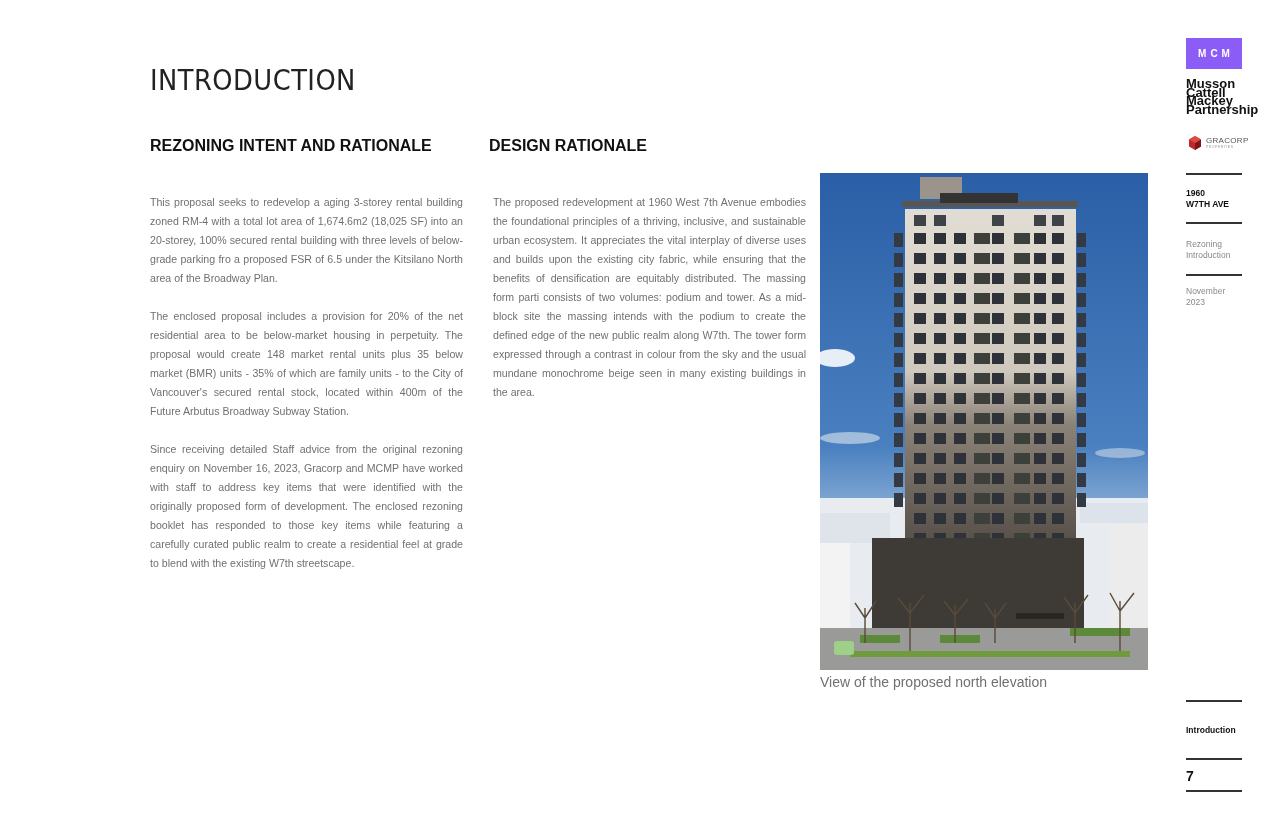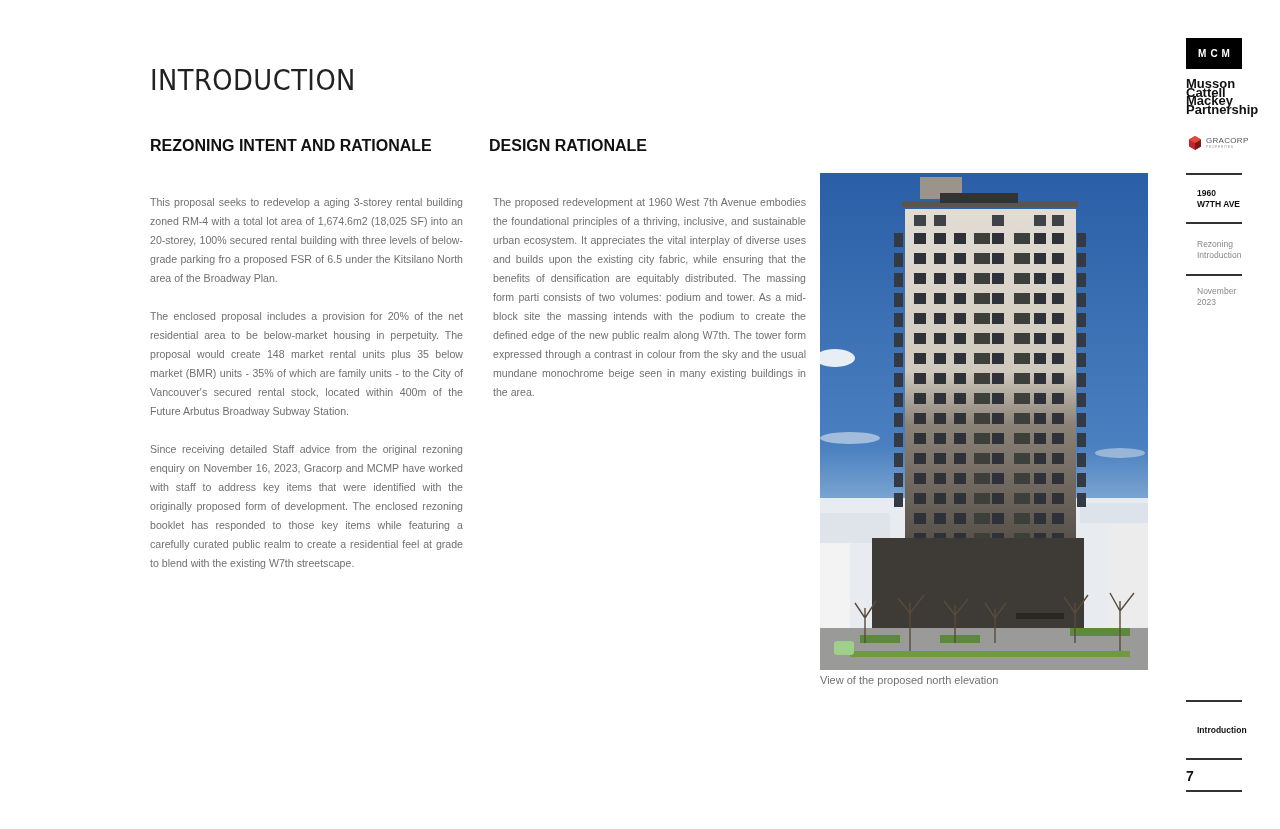--- a/index.html
+++ b/index.html
@@ -11,32 +11,32 @@
   .section-heading { position:absolute; top:137px; font-size:16px; font-weight:bold; color:#111; letter-spacing:0; }
   .h-left { left:150px; }
   .h-right { left:489px; }
 
   .col { position:absolute; font-size:10.6px; line-height:19px; color:#707070; text-align:justify; }
   .col p { margin-bottom:19px; }
   .col-left { left:150px; top:193px; width:313px; }
   .col-right { left:493px; top:193px; width:313px; }
 
   .render { position:absolute; left:820px; top:173px; width:328px; height:497px; overflow:hidden; }
-  .caption { position:absolute; left:820px; top:674px; font-size:11px; color:#707070; }
+  .caption { position:absolute; left:820px; top:674px; font-size:14px; color:#707070; }
 
   
-  .mcm-logo { position:absolute; left:1186px; top:38px; width:56px; height:31px; background:#000000; color:#fff; font-size:10px; font-weight:bold; letter-spacing:4px; display:flex; align-items:center; justify-content:center; padding-left:4px; }
+  .mcm-logo { position:absolute; left:1186px; top:38px; width:56px; height:31px; background:#8b5cf6; color:#fff; font-size:10px; font-weight:bold; letter-spacing:4px; display:flex; align-items:center; justify-content:center; padding-left:4px; }
   .firm-name { position:absolute; left:1186px; top:80px; font-size:13px; line-height:8.5px; font-weight:bold; color:#111; width:70px; }
   .gracorp { position:absolute; left:1188px; top:136px; display:flex; align-items:flex-end; gap:4px; }
   .gracorp-text { display:flex; flex-direction:column; }
   .gracorp-name { font-size:8px; color:#555; letter-spacing:0.3px; line-height:8px; }
   .gracorp-sub { font-size:3.5px; color:#999; letter-spacing:0.5px; line-height:5px; }
 
   .rule { position:absolute; left:1186px; width:56px; height:1.5px; background:#333; }
-  .side-text { position:absolute; left:1186px; font-size:8.5px; line-height:11px; color:#888; width:70px;margin-left:11px; }
+  .side-text { position:absolute; left:1186px; font-size:8.5px; line-height:11px; color:#888; width:70px; }
   .side-bold { color:#111; font-weight:bold; }
   .page-num { position:absolute; left:1186px; top:768px; font-size:14px; font-weight:bold; color:#111; }
 </style>
 </head>
 <body>
 
 <div class="page-title">INTRODUCTION</div>
 
 <div class="section-heading h-left">REZONING INTENT AND RATIONALE</div>
 <div class="section-heading h-right">DESIGN RATIONALE</div>

